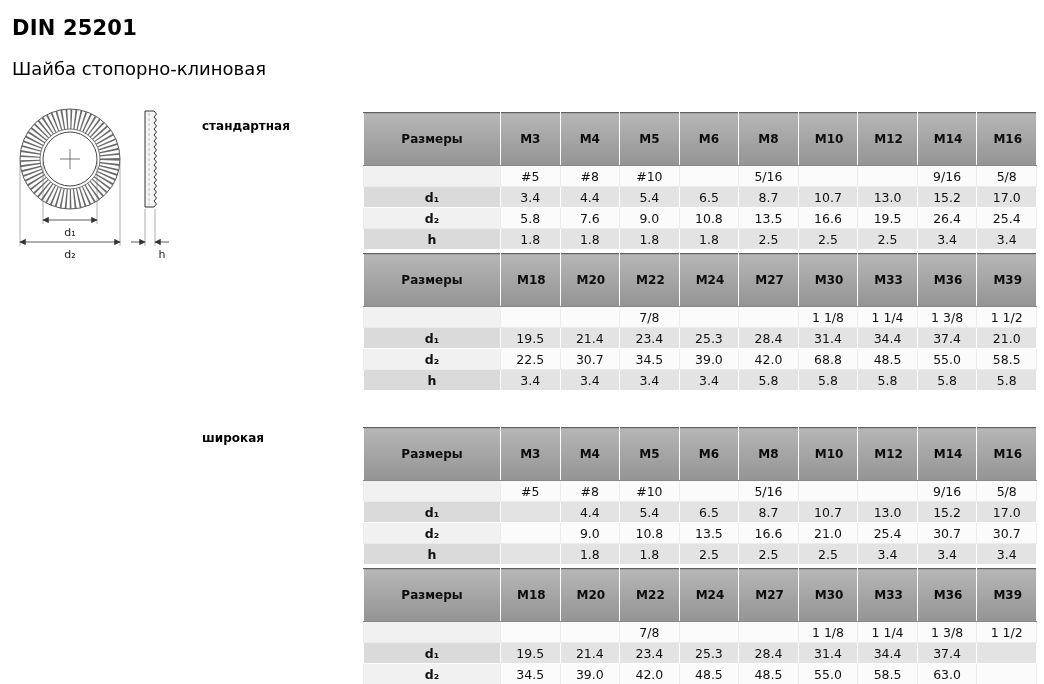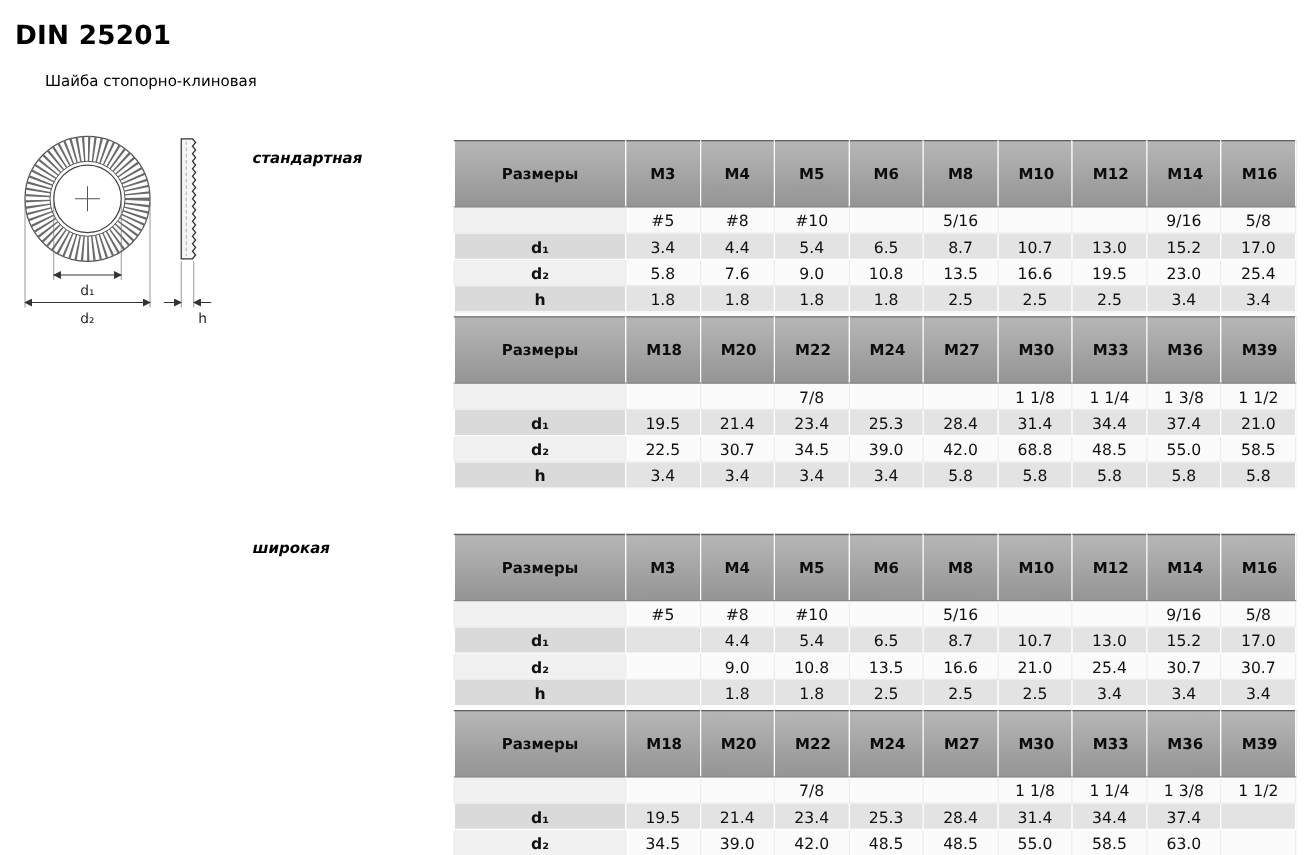--- a/index.html
+++ b/index.html
@@ -16,30 +16,28 @@
     position: absolute;
     left: 12px; top: 16px;
     font-size: 21px;
     font-weight: bold;
     color: #000;
     letter-spacing: 0.2px;
   }
   .subtitle {
     position: absolute;
     left: 12px; top: 58px;
-    font-size: 12px;
+    font-size: 18px;
     color: #000;
-    margin-left: 24px;
   }
   .sec-label {
     position: absolute;
     font-size: 12px;
     font-weight: bold;
     color: #000;
-    font-style: italic;
   }
   .sec-label-1 { left: 202px; top: 119px; }
   .sec-label-2 { left: 202px; top: 431px; }
   .svg-wrap { position: absolute; left: 4px; top: 96px; }
 
   .tbl-wrap { position: absolute; left: 363px; width: 674px; }
   .tbl-1 { top: 112px; }
   .tbl-2 { top: 253px; }
   .tbl-3 { top: 427px; }
   .tbl-4 { top: 568px; }
@@ -177,21 +175,21 @@
           </tr>
           <tr class="plain">
             <td class="rowlabel">d₂</td>
             <td>5.8</td>
             <td>7.6</td>
             <td>9.0</td>
             <td>10.8</td>
             <td>13.5</td>
             <td>16.6</td>
             <td>19.5</td>
-            <td>23.0</td>
+            <td>26.4</td>
             <td>25.4</td>
           </tr>
           <tr class="shade">
             <td class="rowlabel">h</td>
             <td>1.8</td>
             <td>1.8</td>
             <td>1.8</td>
             <td>1.8</td>
             <td>2.5</td>
             <td>2.5</td>

